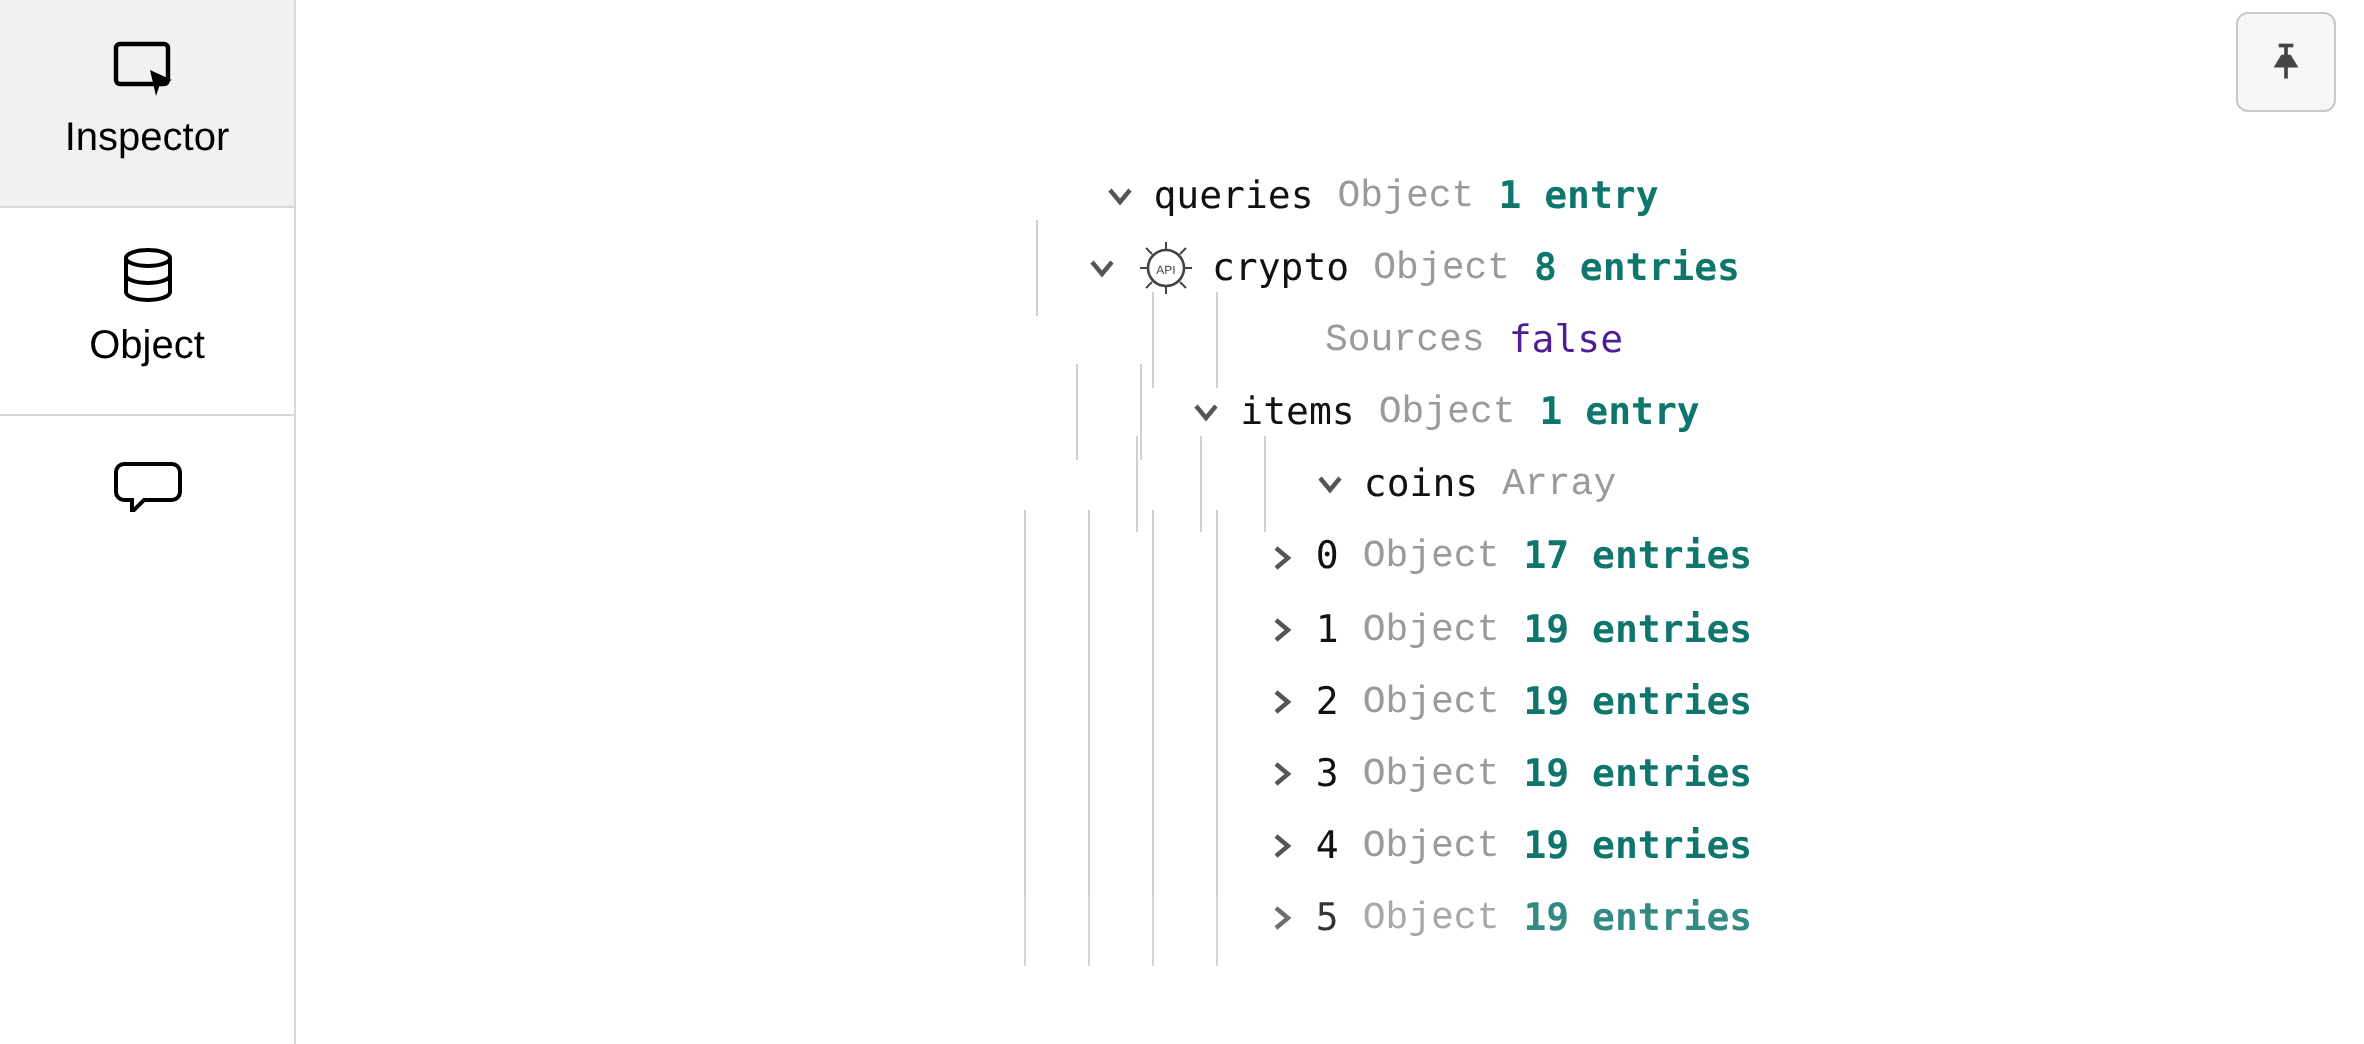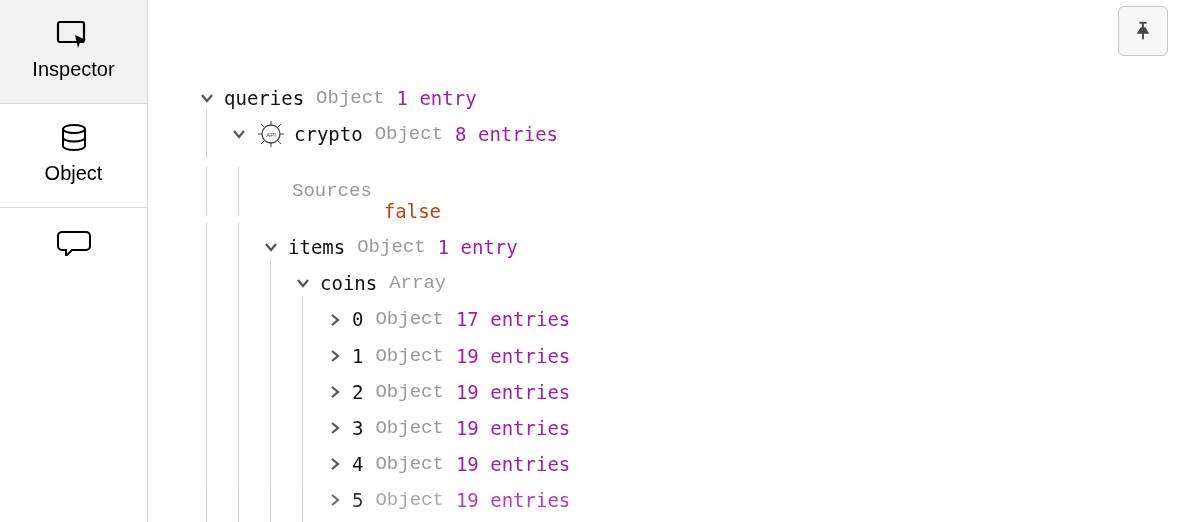--- a/index.html
+++ b/index.html
@@ -50,21 +50,21 @@
       border-radius: 6px;
       background: #f7f7f7;
       display: flex;
       align-items: center;
       justify-content: center;
       cursor: pointer;
     }
     .pin-btn svg { width: 22px; height: 22px; }
 
     .tree { line-height: 1.9; }
-    .row { display: flex; align-items: center; white-space: nowrap; }
+    .row { display: flex; align-items: center; white-space: nowrap; justify-content: center; }
 
     
     .i { display: inline-block; width: 32px; height: 36px; position: relative; flex-shrink: 0; }
     .i.line::before {
       content: '';
       position: absolute;
       left: 10px; top: -6px; bottom: -6px;
       border-left: 1px solid #d0d0d0;
     }
 
@@ -80,22 +80,22 @@
 
     .api-badge {
       width: 30px; height: 30px; flex-shrink:0;
       margin-right: 8px;
       display: inline-flex; align-items: center; justify-content: center;
     }
     .api-badge svg { width: 30px; height: 30px; }
 
     .key { color: #111; margin-right: 12px; }
     .type { color: #9a9a9a; margin-right: 12px; font-family: Liberation Mono, monospace; }
-    .entries { color: #a21caf; }
-    .bool-false { color: #c2410c; margin-top: 41px; }
+    .entries { color: #0f766e; font-weight: bold; }
+    .bool-false { color: #4c1d95; }
   </style>
 </head>
 <body>
 
 <div class="sidebar">
   <div class="sidebar-item active">
     <svg viewBox="0 0 36 28" fill="none" stroke="#000" stroke-width="2.2">
       <rect x="2" y="2" width="26" height="20" rx="2"></rect>
       <path d="M19 15 L30 20 L24 22 L22 28 Z" fill="#000" stroke="none"></path>
     </svg>

